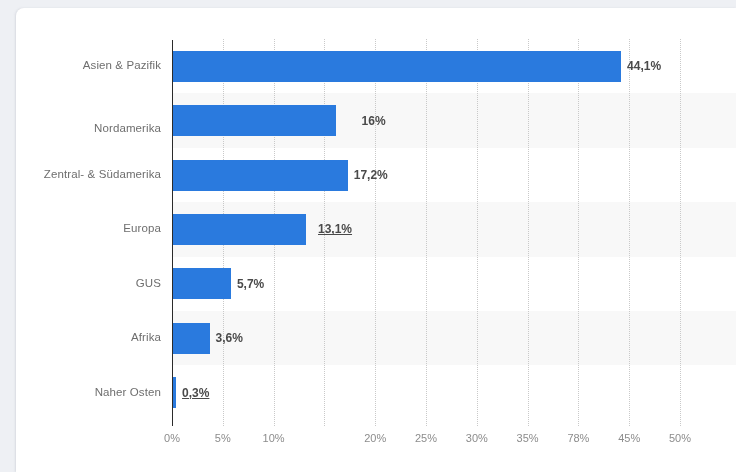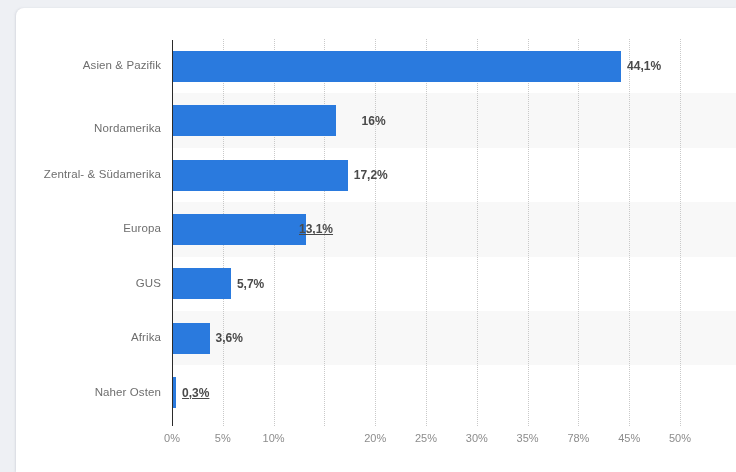--- a/index.html
+++ b/index.html
@@ -141,21 +141,21 @@
       </div>
 
     <div id="bars">
         <div class="bar" style="left: 157px; top: 42.7px; width: 448.056px; height: 31px; background: rgb(42, 122, 222);"></div>
         <div class="bar-value" style="left: 611.056px; top: 52.2px;">44,1%</div>
         <div class="bar" style="left: 157px; top: 97.1px; width: 162.56px; height: 31px; background: rgb(42, 122, 222);"></div>
         <div class="bar-value" style="left: 325.56px; top: 106.6px; margin-left: 20px;">16%</div>
         <div class="bar" style="left: 157px; top: 151.5px; width: 174.752px; height: 31px; background: rgb(42, 122, 222);"></div>
         <div class="bar-value" style="left: 337.752px; top: 161px;">17,2%</div>
         <div class="bar" style="left: 157px; top: 205.9px; width: 133.096px; height: 31px; background: rgb(42, 122, 222);"></div>
-        <div class="bar-value" style="left: 283px; top: 215.4px; text-decoration: underline;">13,1%</div>
+        <div class="bar-value" style="left: 302px; top: 215.4px; text-decoration: underline;">13,1%</div>
         <div class="bar" style="left: 157px; top: 260.3px; width: 57.912px; height: 31px; background: rgb(42, 122, 222);"></div>
         <div class="bar-value" style="left: 220.912px; top: 269.8px;">5,7%</div>
         <div class="bar" style="left: 157px; top: 314.7px; width: 36.576px; height: 31px; background: rgb(42, 122, 222);"></div>
         <div class="bar-value" style="left: 199.576px; top: 324.2px;">3,6%</div>
         <div class="bar" style="left: 157px; top: 369.1px; width: 3.048px; height: 31px; background: rgb(42, 122, 222);"></div>
         <div class="bar-value" style="left: 166.048px; top: 378.6px; text-decoration: underline;">0,3%</div>
       </div>
 
     <div id="xticks">
         <div class="xtick" style="left: 136px; top: 424.8px;">0%</div>

